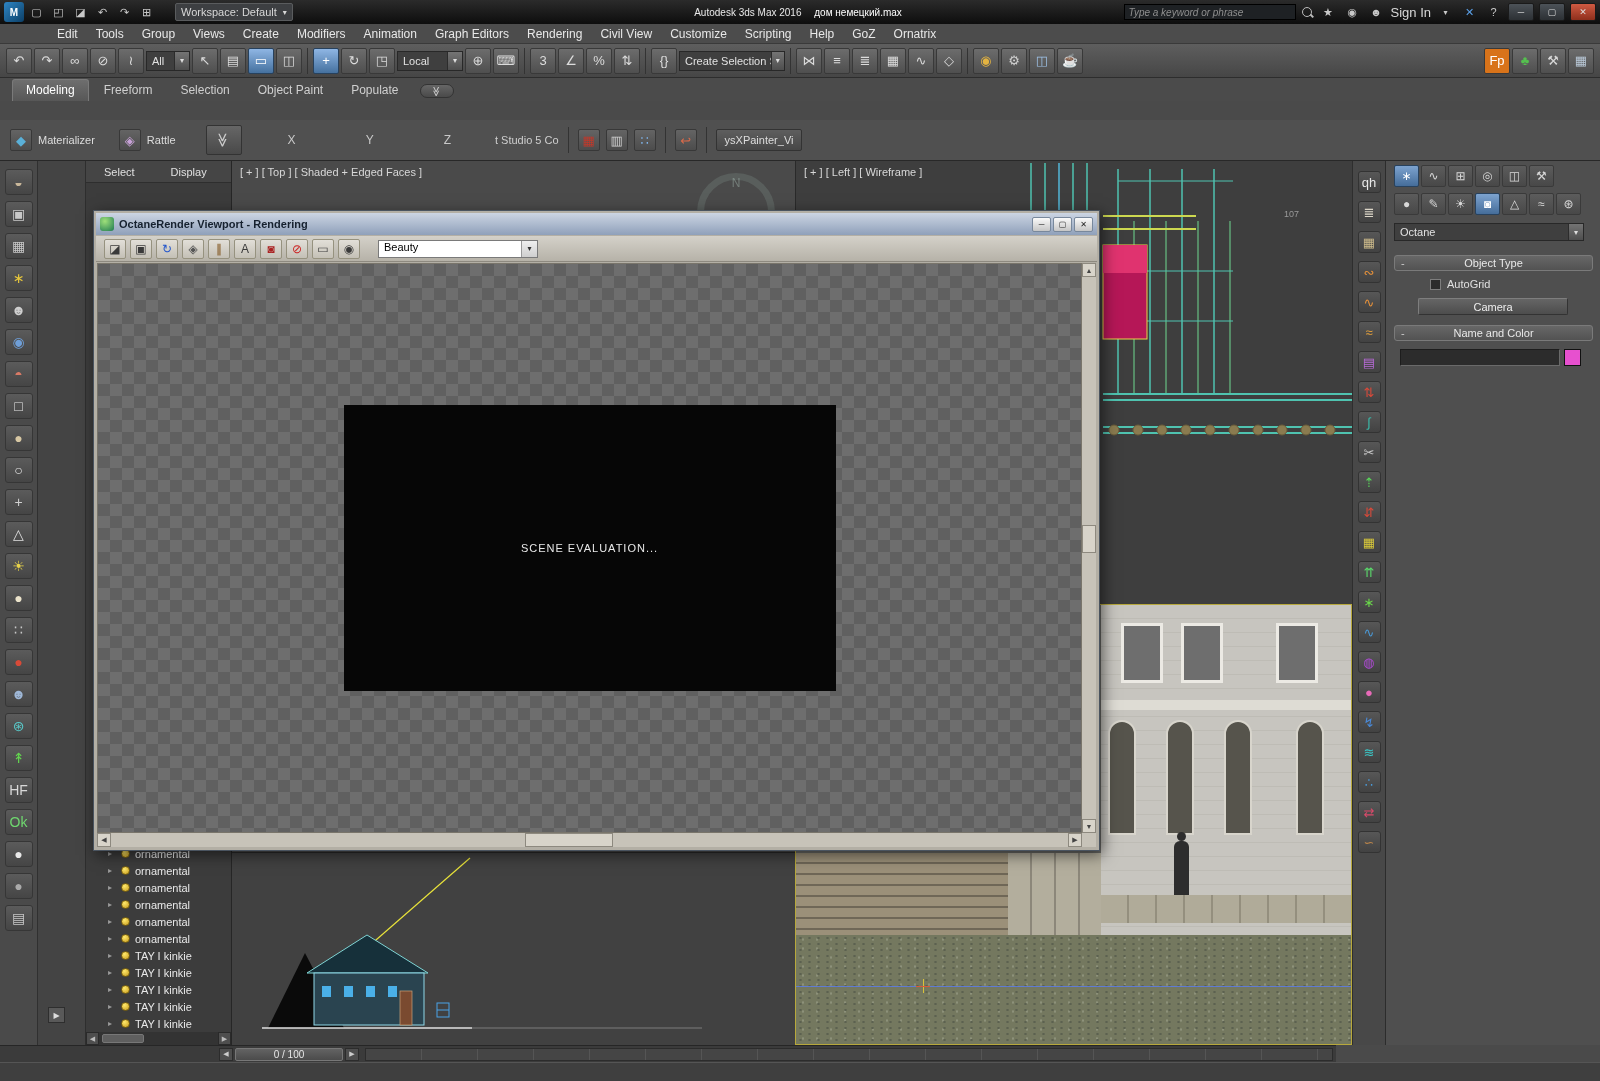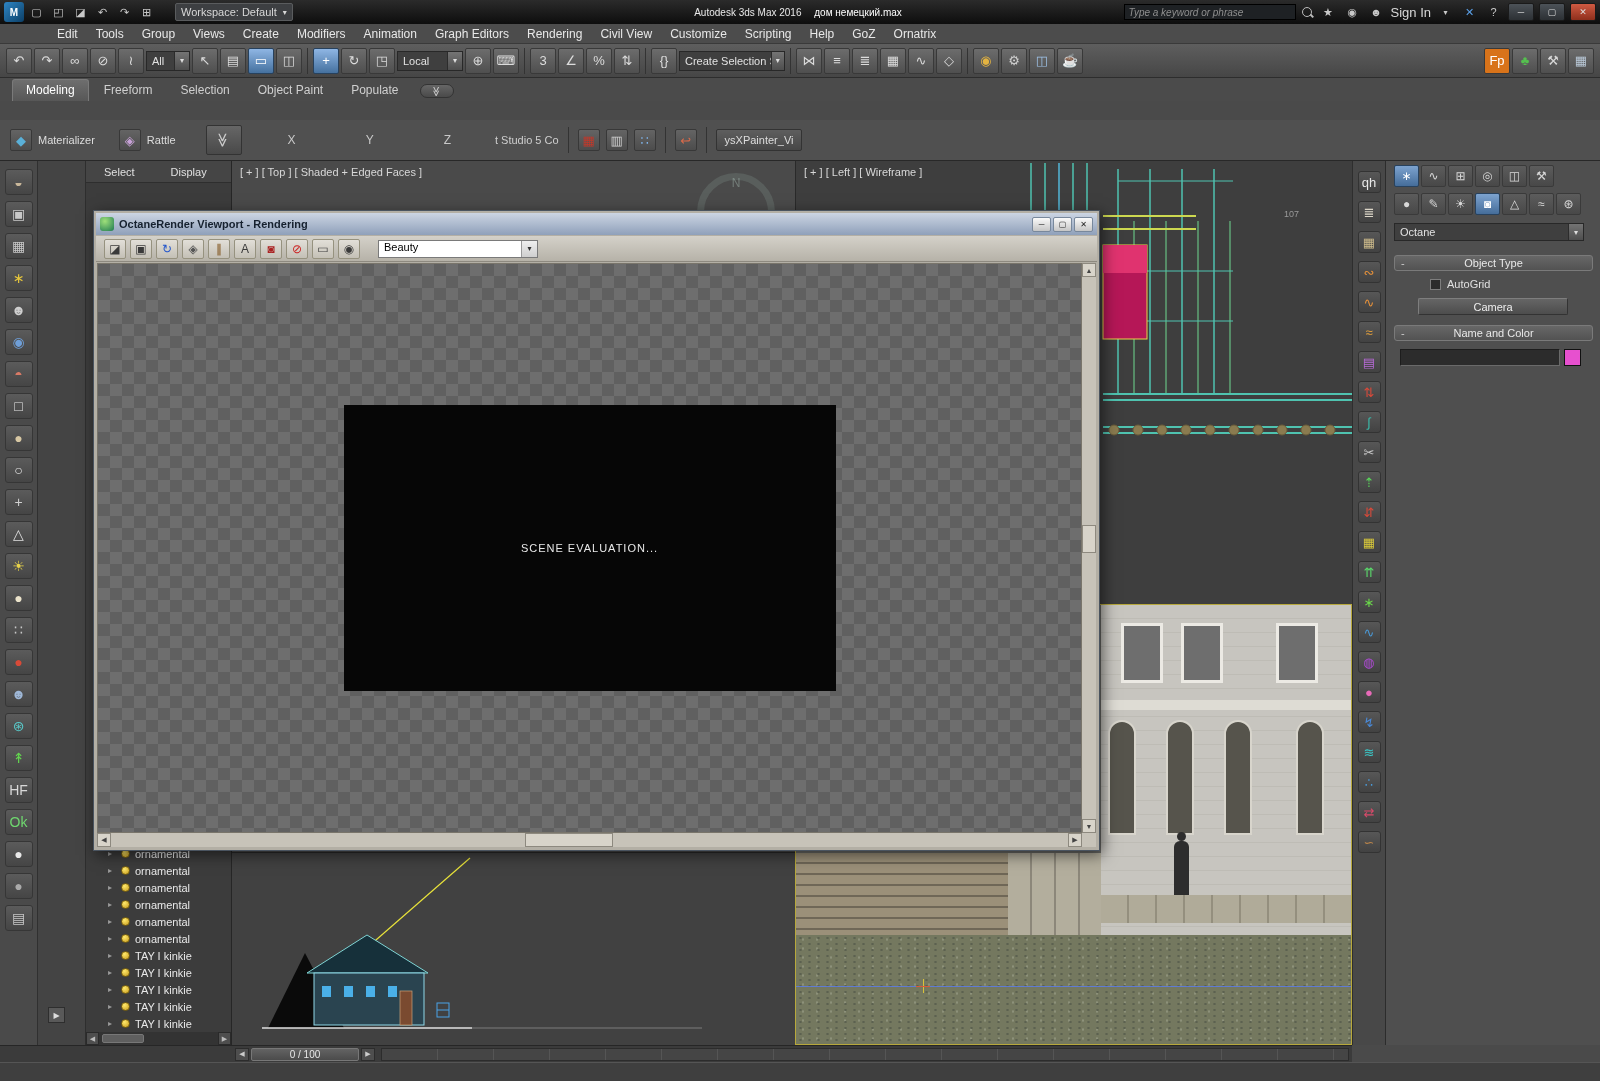--- a/index.html
+++ b/index.html
@@ -104,21 +104,21 @@
   .cicon.hl{background:linear-gradient(#7da3cf,#456d9a);border-color:#28425e;color:#fff}
   .cmd-row{position:absolute;display:flex;gap:2px;left:8px}
   .rollout-h{position:absolute;left:8px;width:199px;height:16px;background:linear-gradient(#676767,#525252);border:1px solid #7a7a7a;border-radius:3px;color:#e8e8e8;font-size:11px;display:flex;align-items:center;justify-content:center}
   .rollout-h .minus{position:absolute;left:6px;color:#ccc}
   .cmd-btn{position:absolute;left:32px;width:150px;height:17px;background:linear-gradient(#656565,#4d4d4d);border:1px solid #333;border-top-color:#7e7e7e;border-left-color:#7e7e7e;border-radius:2px;color:#eee;font-size:11px;display:flex;align-items:center;justify-content:center}
   .chk{width:11px;height:11px;background:#2c2c2c;border:1px solid #7e7e7e;display:inline-block}
   .namefield{position:absolute;left:14px;width:160px;height:17px;background:#2c2c2c;border:1px solid #1d1d1d;border-bottom-color:#6a6a6a;border-right-color:#6a6a6a}
   .swatch{position:absolute;width:17px;height:17px;border:1px solid #111}
 
   
-  #timeline{position:absolute;left:232px;top:1045px;width:1120px;height:17px;background:#3b3b3b;border-top:1px solid #262626;display:flex;align-items:center;padding:0 3px;gap:2px}
+  #timeline{position:absolute;left:216px;top:1045px;width:1120px;height:17px;background:#3b3b3b;border-top:1px solid #262626;display:flex;align-items:center;padding:0 3px;gap:2px}
   .tl-btn{width:14px;height:13px;background:#4e4e4e;border:1px solid #2c2c2c;color:#ccc;font-size:7px;display:flex;align-items:center;justify-content:center;flex:none}
   .tl-thumb{width:108px;height:13px;background:linear-gradient(#636363,#4b4b4b);border:1px solid #777;border-radius:2px;color:#e8e8e8;font-size:10px;display:flex;align-items:center;justify-content:center;flex:none}
   .tl-track{flex:1;height:13px;background:repeating-linear-gradient(90deg,#454545 0 55px,#555 55px 56px);border:1px solid #2c2c2c;margin-left:4px}
   #statusbar{position:absolute;left:0;top:1062px;width:1600px;height:19px;background:#3f3f3f;border-top:1px solid #555}
   #bl-strip{position:absolute;left:0;top:1045px;width:232px;height:17px;background:#3b3b3b;border-top:1px solid #262626}
 
   
   #render-window{position:absolute;left:93px;top:210px;width:1007px;height:641px;background:#b3afa5;border:1px solid #4a5460;box-shadow:3px 4px 14px rgba(0,0,0,.55);z-index:40}
   #rw-title{position:absolute;left:2px;top:2px;right:2px;height:22px;background:linear-gradient(#ccd5e3,#8fa0ba);display:flex;align-items:center;padding:0 4px;gap:5px}
   #rw-title .t{font-size:11px;font-weight:bold;color:#16212f}

